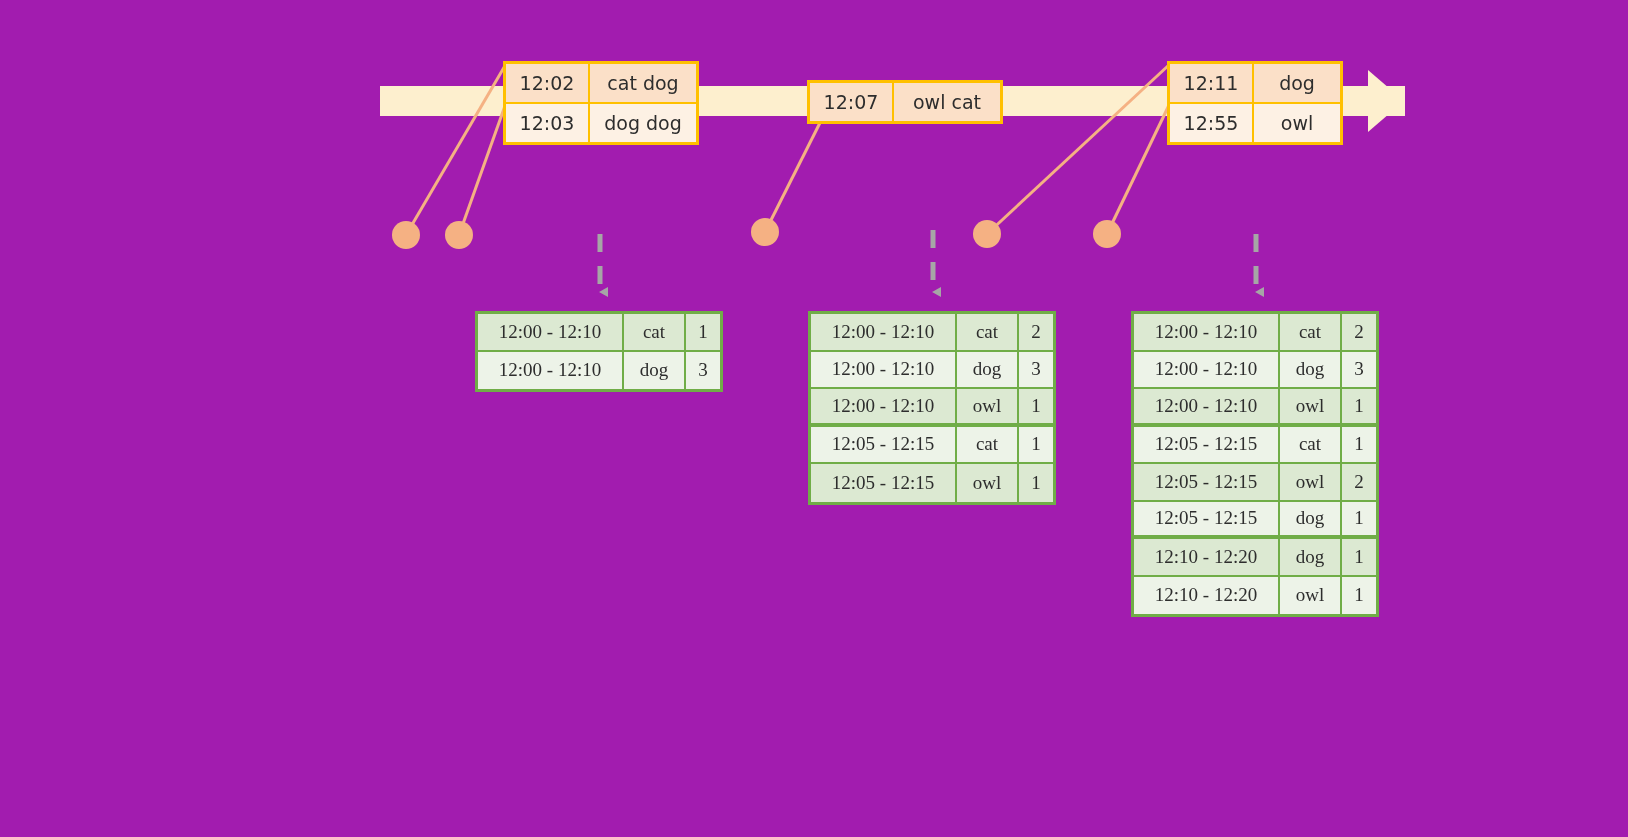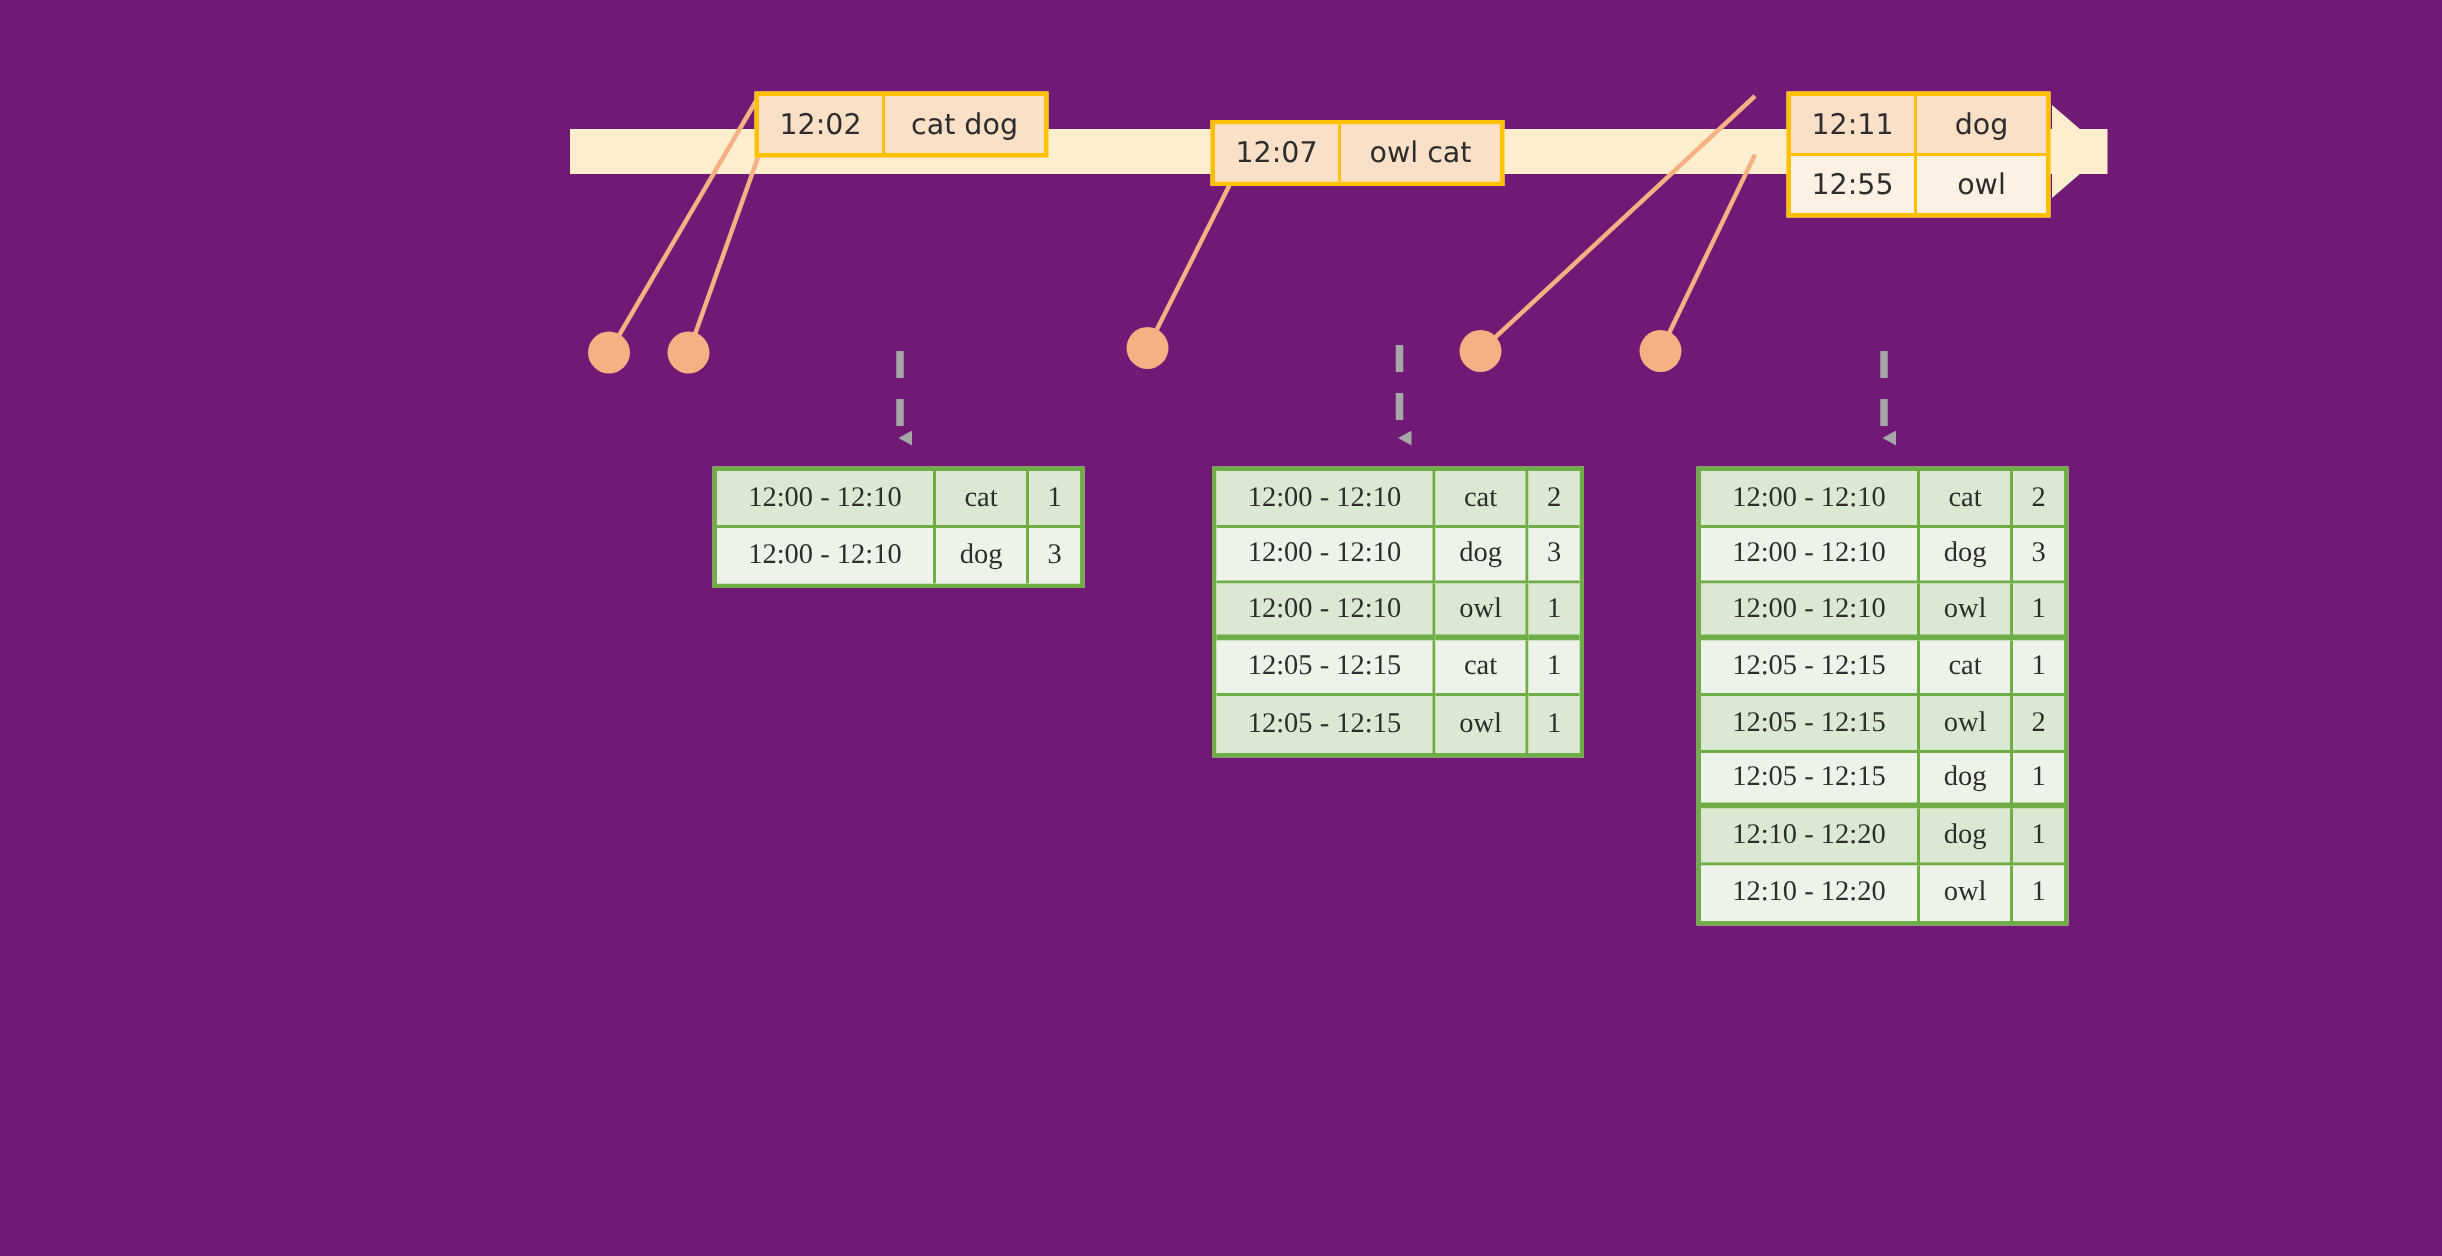--- a/index.html
+++ b/index.html
@@ -12,21 +12,21 @@
     height: 837px;
     position: relative;
     overflow: hidden;
     font-family: "DejaVu Sans", sans-serif;
   }
   #stage {
     position: absolute;
     left: 0; top: 0;
     width: 1628px;
     height: 837px;
-    background: #701a75;
+    background: #a21caf;
   }
   svg.overlay {
     position: absolute;
     left: 0; top: 0;
     width: 1628px;
     height: 837px;
     pointer-events: none;
   }
 
   
@@ -78,21 +78,21 @@
     border-right: 2px solid #FFC000;
   }
   .event-cell.payload {
     flex: 1;
   }
 
   #event-box-1 { left: 503px; top: 61px; width: 196px; }
   #event-box-1 .event-cell.payload { width: 112px; }
   #event-box-2 { left: 807px; top: 80px; width: 196px; }
   #event-box-2 .event-cell.payload { width: 112px; }
-  #event-box-3 { left: 1167px; top: 61px; width: 176px; margin-left: 24px; }
+  #event-box-3 { left: 1167px; top: 61px; width: 176px; }
   #event-box-3 .event-cell.payload { width: 92px; }
 
   
   .result-table {
     position: absolute;
     border: 3px solid #70AD47;
     box-sizing: border-box;
     background: #E2EFD9;
   }
   .rt-row {
@@ -161,20 +161,24 @@
         <circle cx="987" cy="234" r="14" fill="#F5B183"></circle>
         <circle cx="1107" cy="234" r="14" fill="#F5B183"></circle>
       </g>
   </svg>
 
   <div class="event-box" id="event-box-1">
     <div class="event-row shade-a">
       <div class="event-cell time">12:02</div>
       <div class="event-cell payload">cat dog</div>
     </div>
+    <div class="event-row shade-b">
+      <div class="event-cell time">12:03</div>
+      <div class="event-cell payload">dog dog</div>
+    </div>
   </div>
 
   <div class="event-box" id="event-box-2">
     <div class="event-row shade-a">
       <div class="event-cell time">12:07</div>
       <div class="event-cell payload">owl cat</div>
     </div>
   </div>
 
   <div class="event-box" id="event-box-3">

